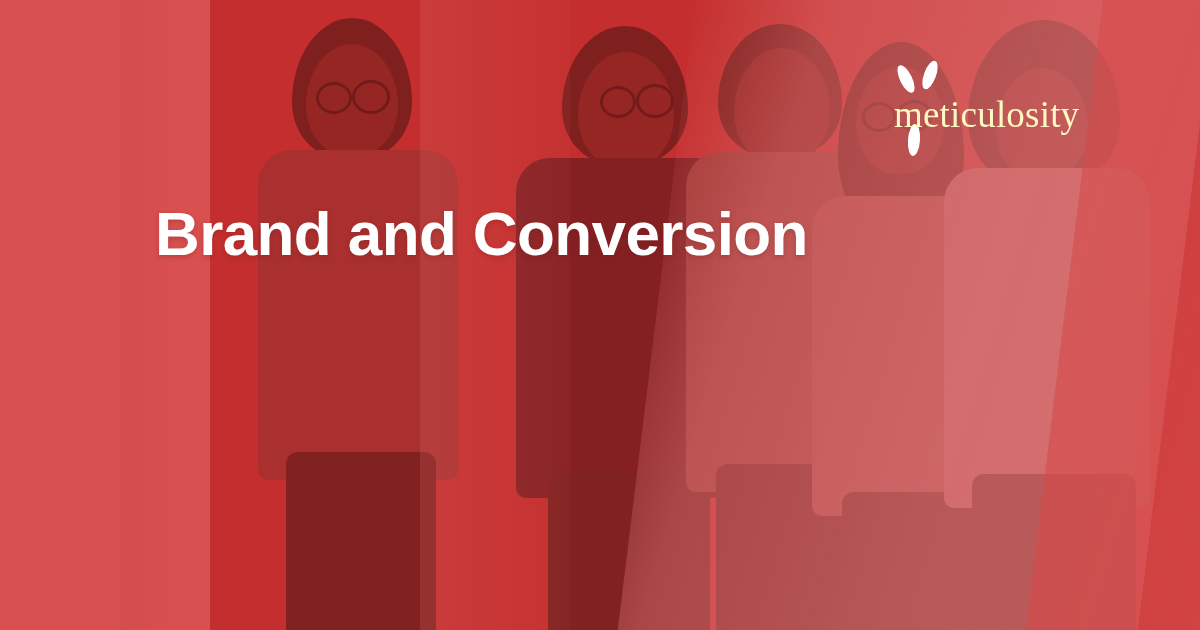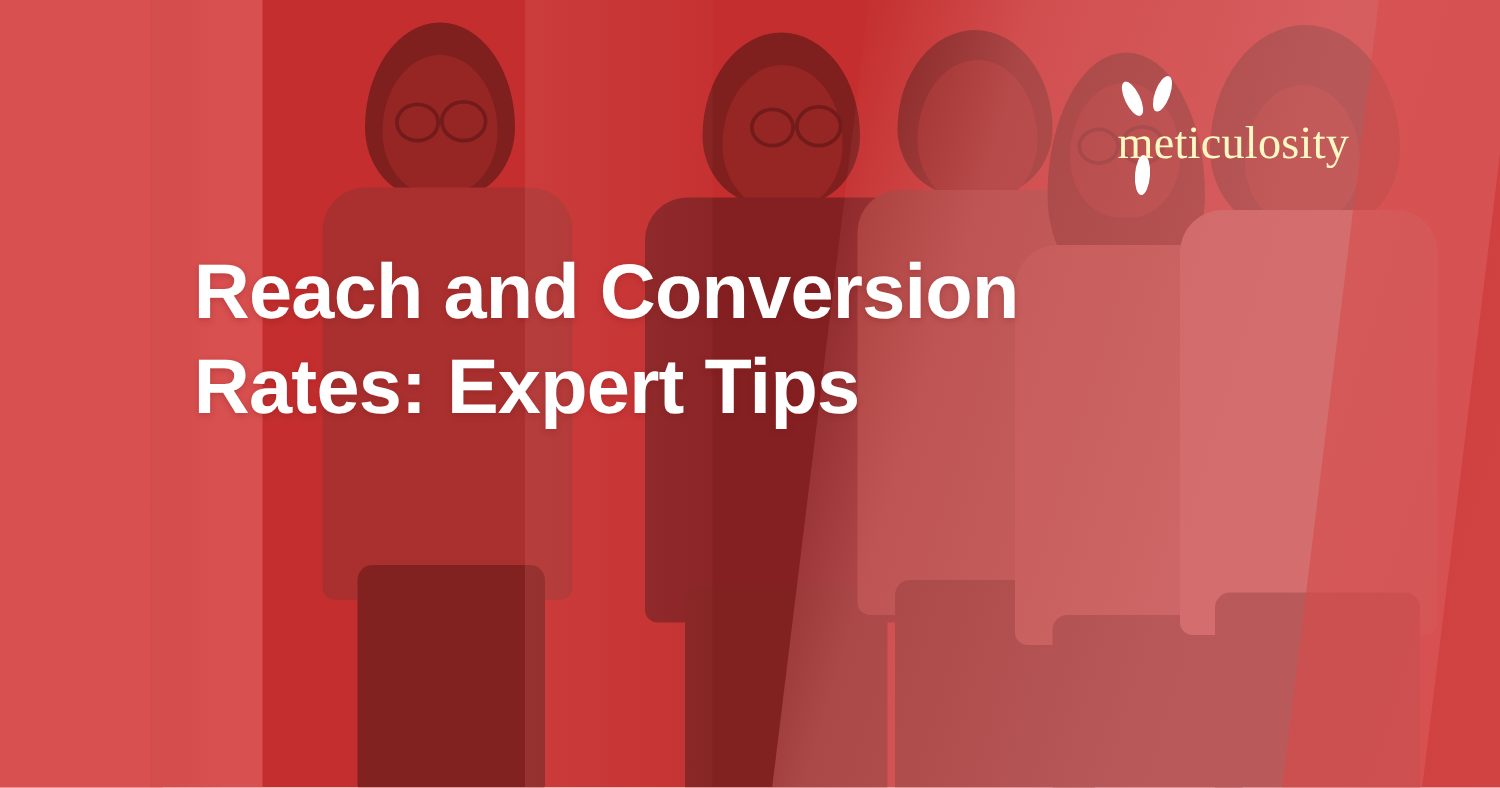--- a/index.html
+++ b/index.html
@@ -203,22 +203,21 @@
   <div class="overlay-base"></div>
 
   <div class="vignette-left"></div>
   <div class="band band-left-flat"></div>
   <div class="band band-left-soft"></div>
   <div class="band band-mid-light"></div>
   <div class="band band-right-light"></div>
   <div class="band band-far-right"></div>
 
   <div class="title-block">
-    <span class="title-line">Reach and Conversion</span>
-    <span class="title-line">Rates: Expert Tips</span>
+    <span class="title-line">Brand and Conversion</span>
   </div>
 
   <div class="logo">
     <span class="petal petal-left"></span>
     <span class="petal petal-right"></span>
     <span class="petal petal-down"></span>
     <span class="logo-wordmark">meticulosity</span>
   </div>
 
 </div>

